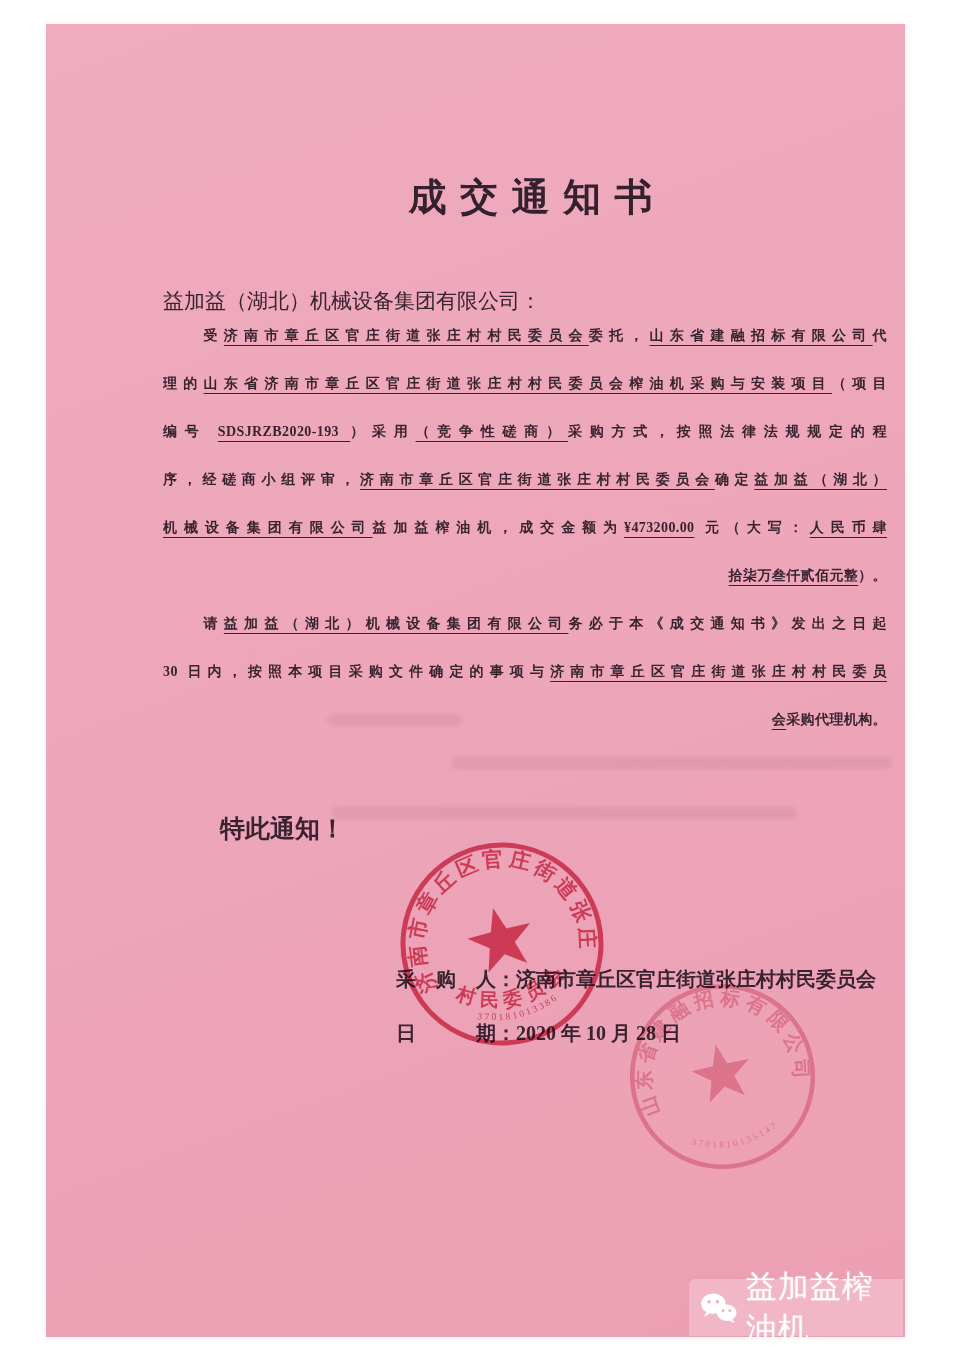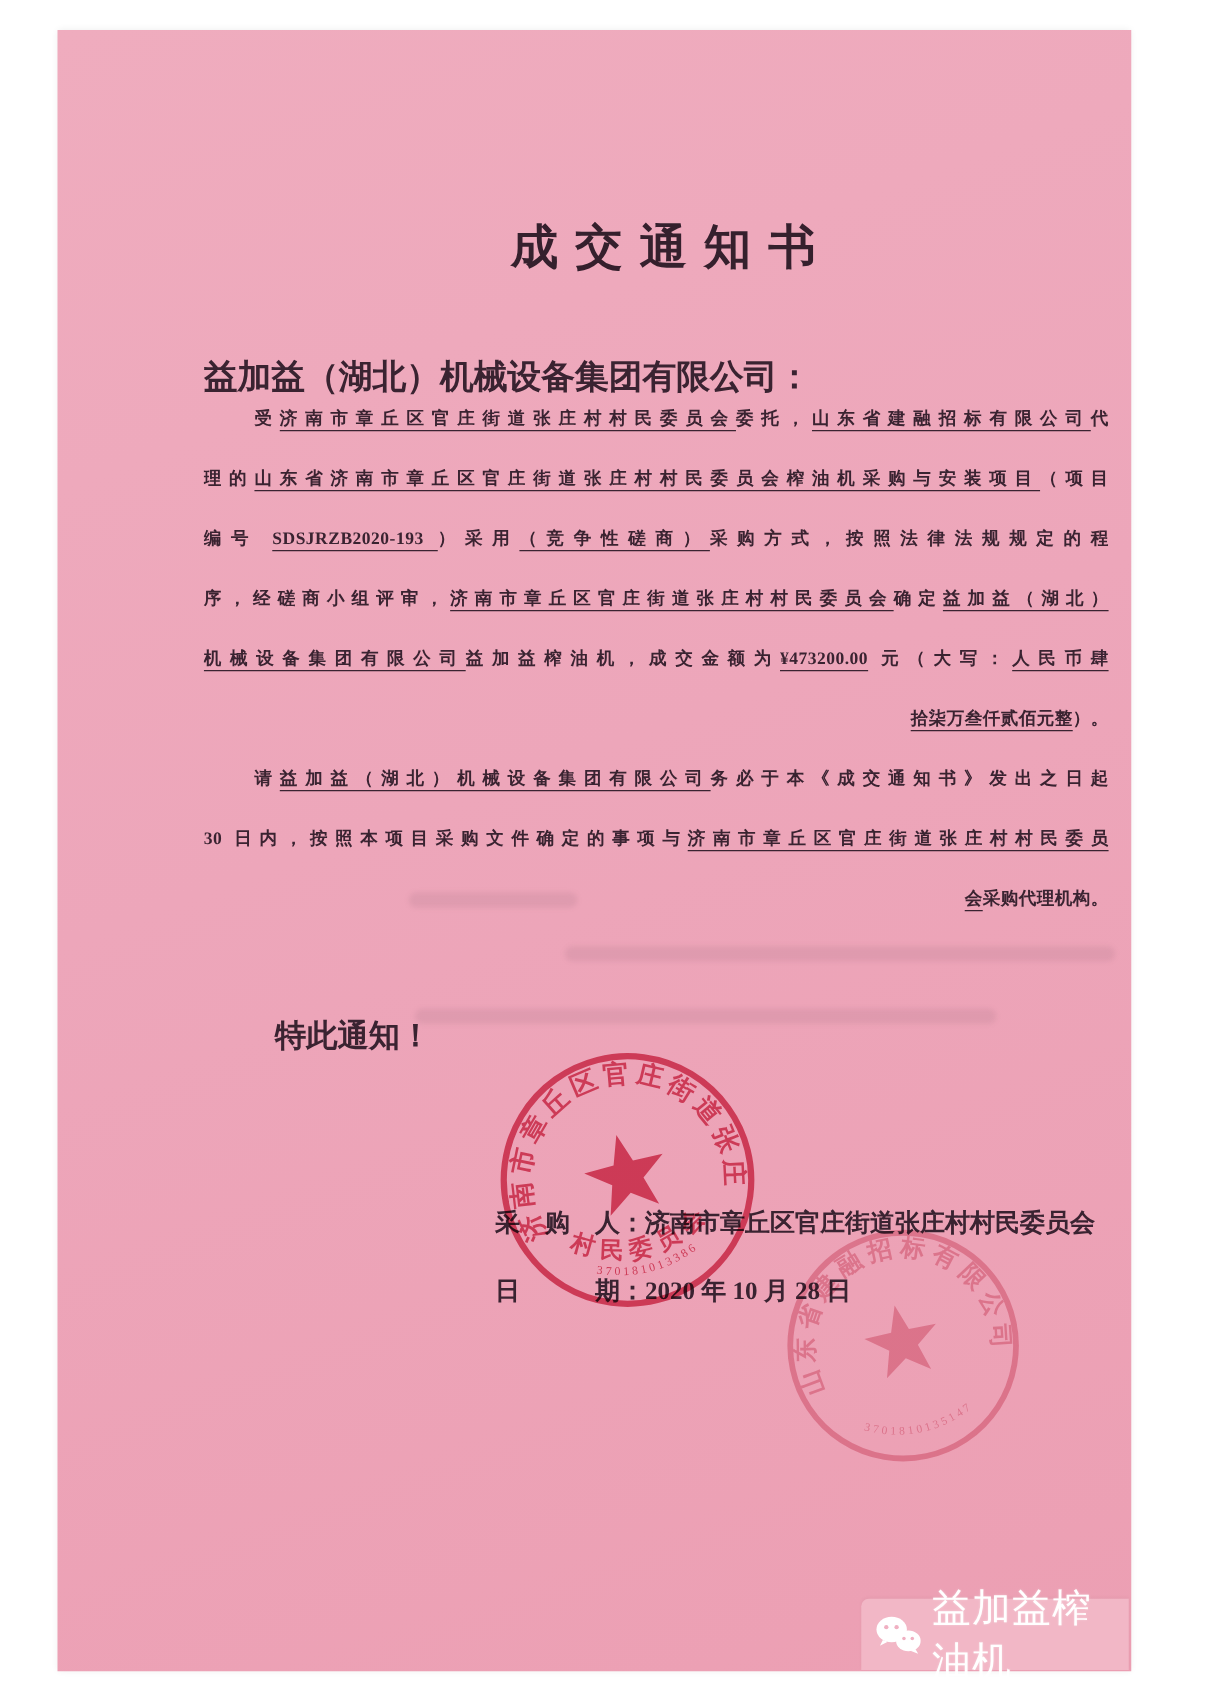--- a/index.html
+++ b/index.html
@@ -15,21 +15,21 @@
     color:#3a2331;
     margin-left:32px;
   }
   .title{
     position:absolute;top:148px;left:0;width:100%;padding-left:112px;box-sizing:border-box;
     text-align:center;font-size:38px;font-weight:700;letter-spacing:2px;
     color:#35202d;
   }
   .recipient{
     position:absolute;left:117px;top:262px;width:760px;
-    font-size:27px;line-height:30px;font-weight:700;
+    font-size:21px;line-height:30px;font-weight:400;
   }
   .body-lines{
     position:absolute;left:117px;top:288px;width:724px;
     font-size:14px;font-weight:600;letter-spacing:.4px;
   }
   .line{height:48px;line-height:48px;white-space:nowrap;text-align:right;}
   .line.j{text-align:justify;text-align-last:justify;white-space:normal;height:48px;overflow:hidden;}
   .seg-u{text-decoration:underline;text-underline-offset:5px;text-decoration-thickness:1.3px;}
   .closing{
     position:absolute;left:174px;top:788px;font-size:25px;font-weight:700;

